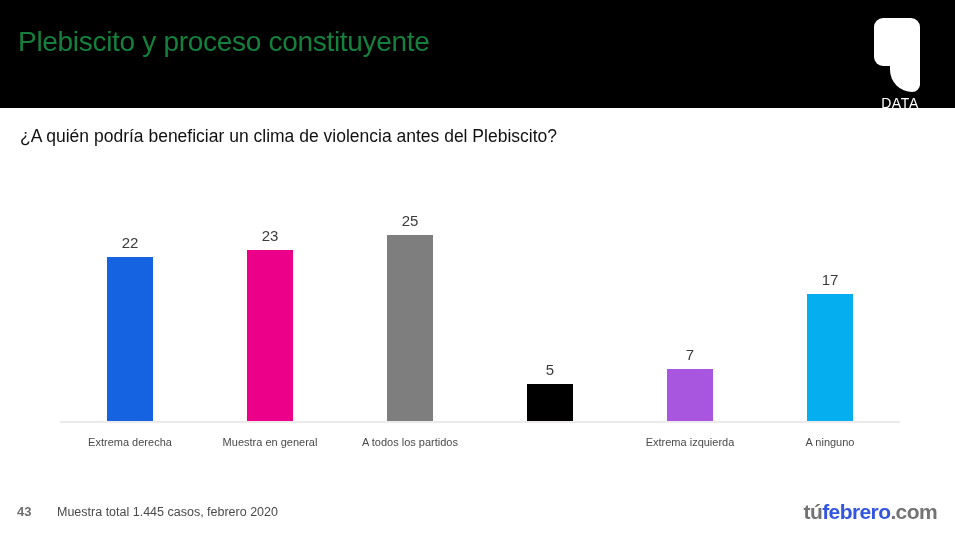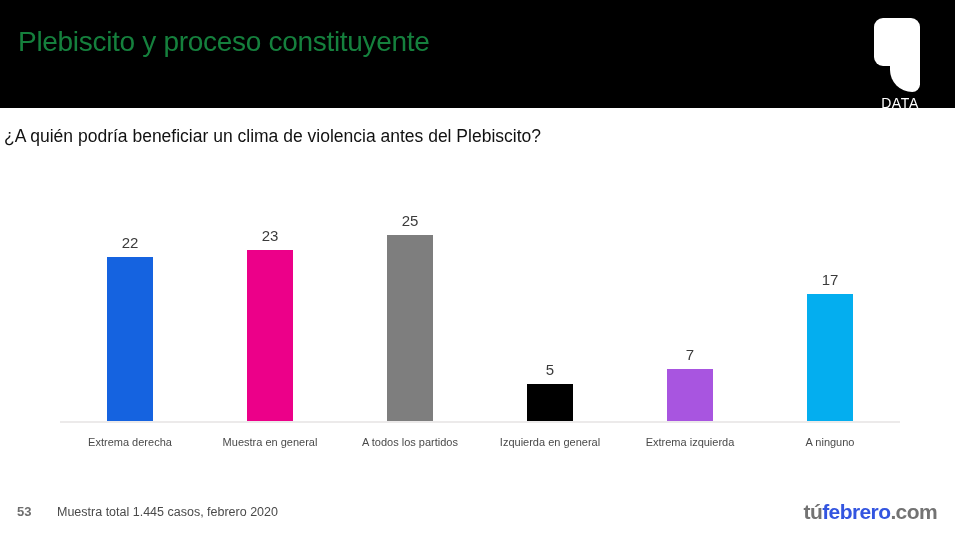--- a/index.html
+++ b/index.html
@@ -77,21 +77,21 @@
     text-align: center;
     color: #ffffff;
     font-size: 14px;
     letter-spacing: 0.6px;
     font-weight: 400;
   }
 
   
   .question {
     position: absolute;
-    left: 4px;
+    left: 20px;
     top: 126px;
     font-size: 17.5px;
     color: #111111;
     font-weight: 400;
     white-space: nowrap;
   }
 
   
   .chart {
     position: absolute;
@@ -230,24 +230,23 @@
     <div class="bar-slot" style="left:700px;">
       <div class="bar" style="height:127px;background:#04aeef;"></div>
       <div class="bar-value" style="bottom:133px;">17</div>
     </div>
   </div>
 
   <div class="cat-labels">
     <div class="cat-label" style="left:0px;">Extrema derecha</div>
     <div class="cat-label" style="left:140px;">Muestra en general</div>
     <div class="cat-label" style="left:280px;">A todos los partidos</div>
-    <div class="cat-label" style="left:420px;">Izquierda en general</div>
     <div class="cat-label" style="left:560px;">Extrema izquierda</div>
     <div class="cat-label" style="left:700px;">A ninguno</div>
   </div>
 </div>
 
-<div class="page-number">53</div>
+<div class="page-number">43</div>
 <div class="footnote">Muestra total 1.445 casos, febrero 2020</div>
 
 <div class="site-logo">
   <span class="seg-dark">tú</span><span class="seg-blue">febrero</span><span class="seg-dark">.com</span>
 </div>
 
 </body></html>

